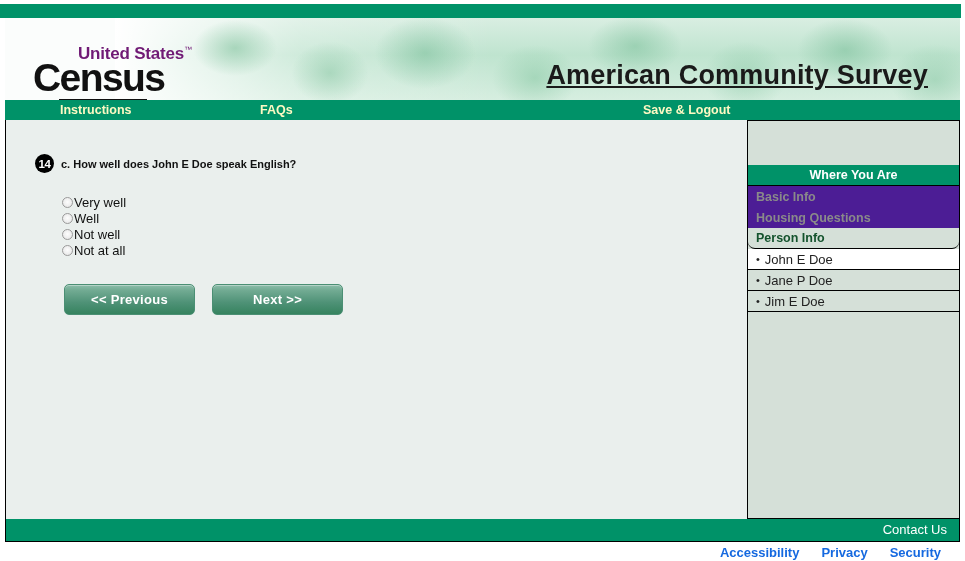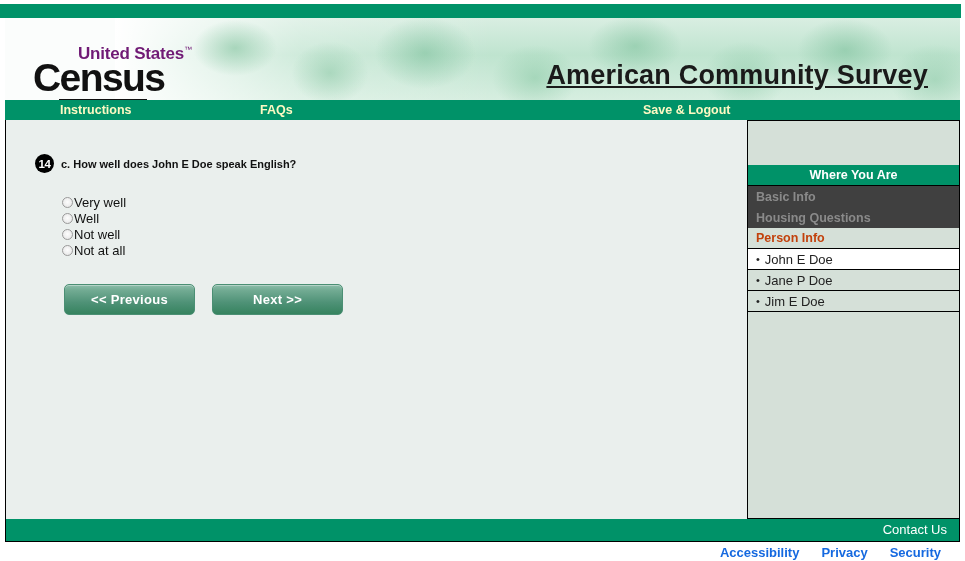--- a/index.html
+++ b/index.html
@@ -241,29 +241,30 @@
   .sb-row {
     height: 21px;
     display: flex;
     align-items: center;
     padding-left: 8px;
     font-size: 12.5px;
     box-sizing: border-box;
     border-bottom: 1px solid #000;
   }
   .sb-row.disabled {
-    background: #404040;
+    background: #4c1d95;
     color: #8a8a8a;
     font-weight: bold;
     border-bottom: none;
   }
   .sb-row.section {
     background: #d5e0d8;
-    color: #c2410c;
-    font-weight: bold;
+    color: #14532d;
+    font-weight: bold;
+    border-radius: 7px;
   }
   .sb-row.person {
     background: #d5e0d8;
     color: #222;
     font-weight: normal;
     font-size: 13px;
   }
   .sb-row.person.active {
     background: #ffffff;
   }

